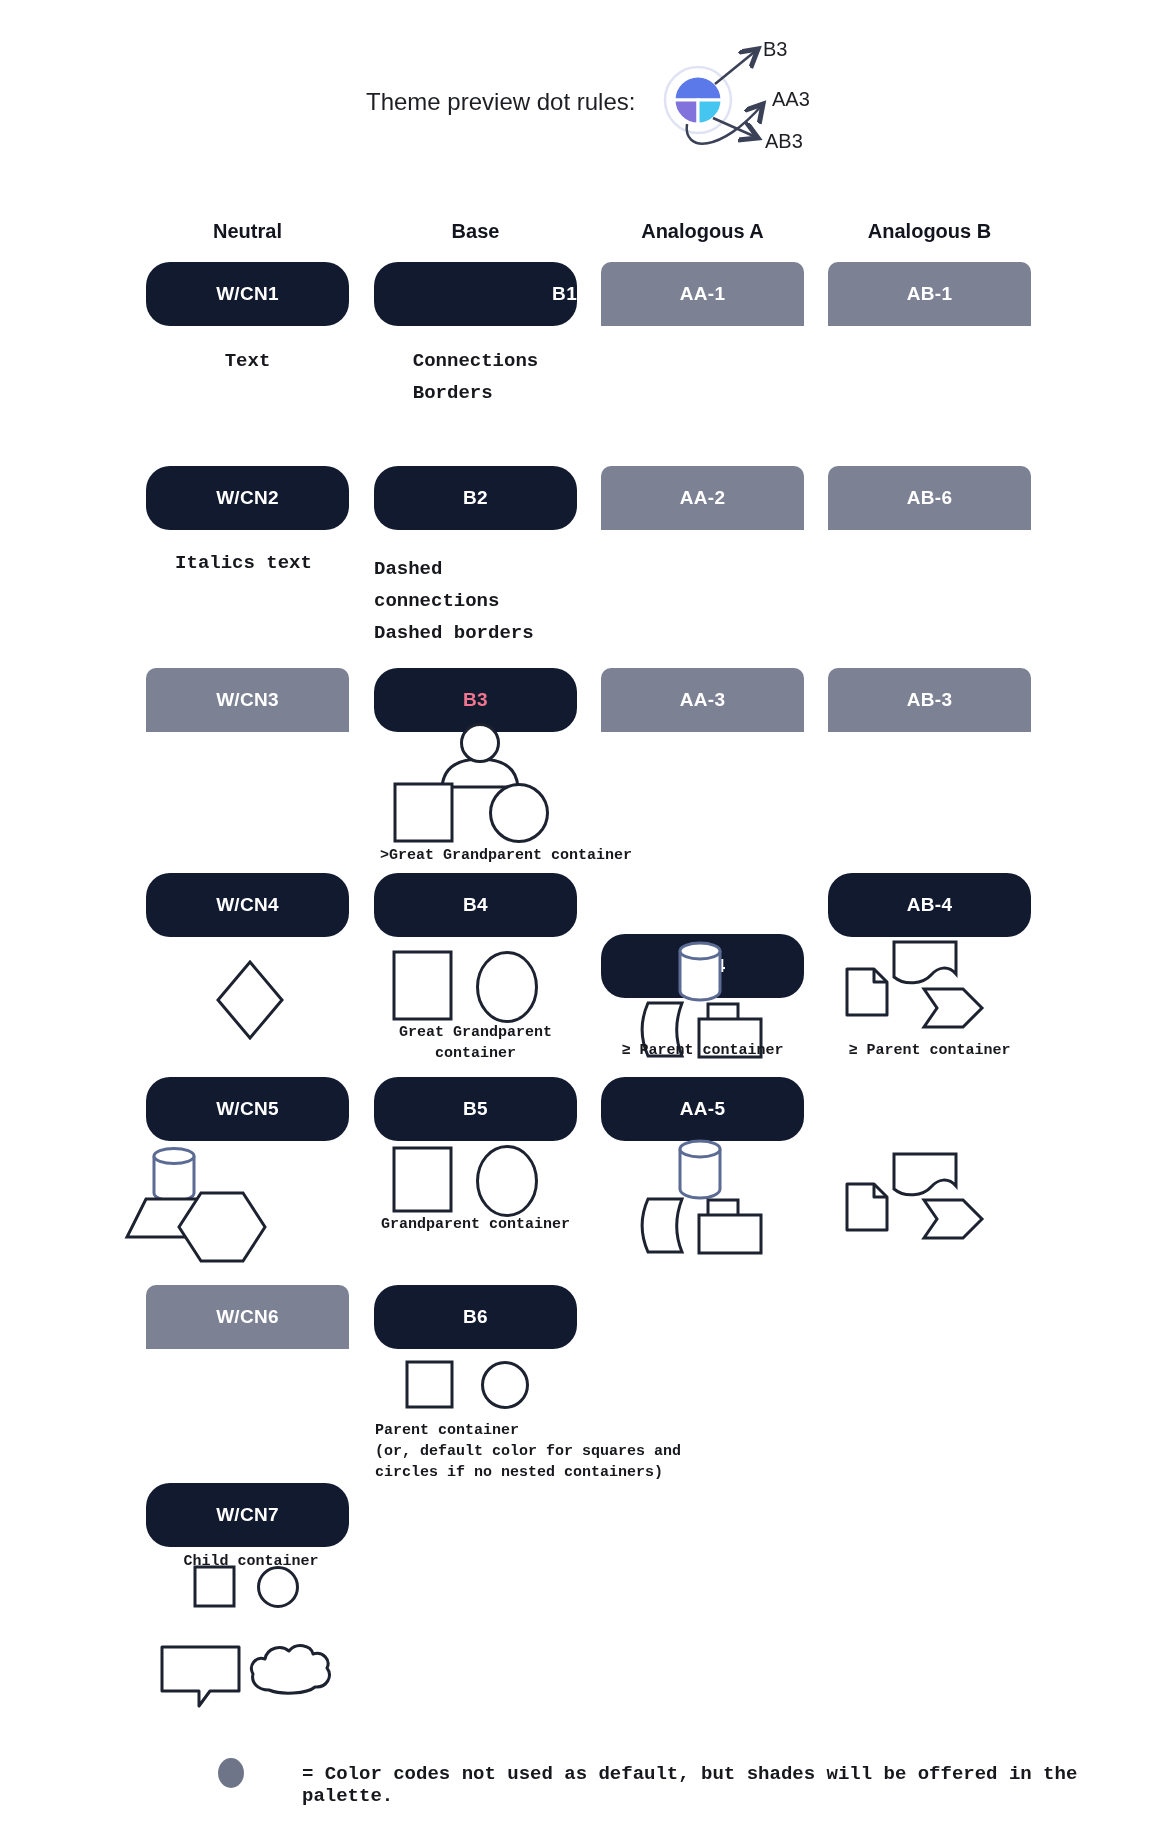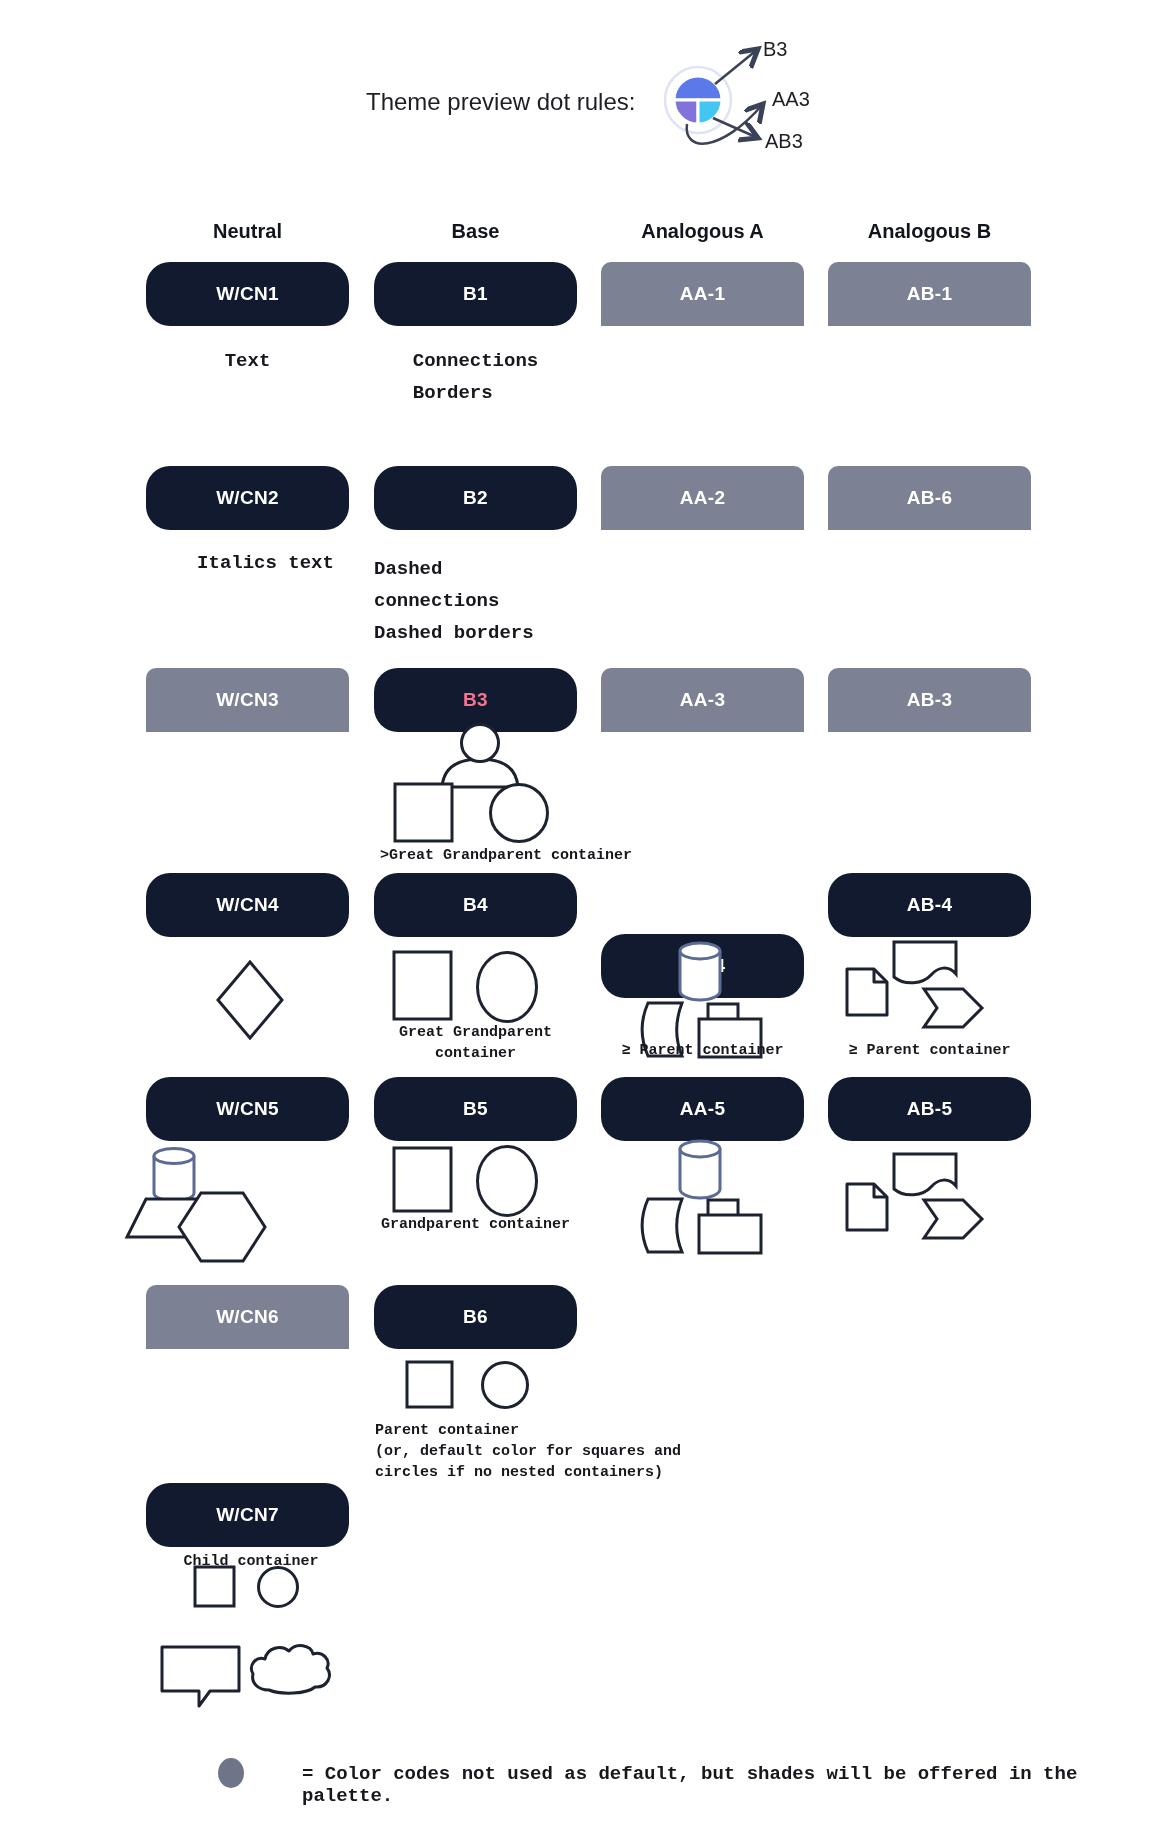--- a/index.html
+++ b/index.html
@@ -49,21 +49,21 @@
   <span class="abs dotlabel" style="left:765px;top:130px;">AB3</span>
 
   <div class="abs colhead" style="left:146px;top:220px;">Neutral</div>
   <div class="abs colhead" style="left:374px;top:220px;">Base</div>
   <div class="abs colhead" style="left:601px;top:220px;">Analogous A</div>
   <div class="abs colhead" style="left:828px;top:220px;">Analogous B</div>
 
   <div class="abs sw dark" style="left:146px;top:262px;">
       <span>W/CN1</span>
     </div>
-  <div class="abs sw dark" style="left:374px;top:262px;">
+  <div class="abs sw dark" style="left:374px;top:262px;justify-content:flex-end;">
       <span>B1</span>
     </div>
   <div class="abs sw gray" style="left:601px;top:262px;">
       <span>AA-1</span>
     </div>
   <div class="abs sw gray" style="left:828px;top:262px;">
       <span>AB-1</span>
     </div>
 
   <div class="abs cap cap-lg center-block" style="left:146px;top:345px;width:203px;">
@@ -80,21 +80,21 @@
   <div class="abs sw dark" style="left:374px;top:466px;">
       <span>B2</span>
     </div>
   <div class="abs sw gray" style="left:601px;top:466px;">
       <span>AA-2</span>
     </div>
   <div class="abs sw gray" style="left:828px;top:466px;">
       <span>AB-6</span>
     </div>
 
-  <div class="abs cap cap-lg center-block" style="left:164px;top:547px;width:203px;">
+  <div class="abs cap cap-lg center-block" style="left:142px;top:547px;width:203px;">
     <span>Italics text</span>
   </div>
   <div class="abs cap cap-lg center-block" style="left:374px;top:553px;width:203px;">
     <span class="inner"><span>Dashed connections</span><br>
     <span>Dashed borders</span></span>
   </div>
 
   <div class="abs sw gray" style="left:146px;top:668px;">
       <span>W/CN3</span>
     </div>
@@ -170,23 +170,20 @@
   <div class="abs cap cap-sm center-block" style="left:828px;top:1040px;width:203px;">≥ Parent container</div>
 
   <div class="abs sw dark" style="left:146px;top:1077px;">
       <span>W/CN5</span>
     </div>
   <div class="abs sw dark" style="left:374px;top:1077px;">
       <span>B5</span>
     </div>
   <div class="abs sw dark" style="left:601px;top:1077px;">
       <span>AA-5</span>
-    </div>
-  <div class="abs sw dark" style="left:828px;top:1077px;">
-      <span>AB-5</span>
     </div>
 
   <svg class="abs" style="left:150px;top:1146px;" width="48" height="58">
     <path d="M 4 10 L 4 47 A 20 8 0 0 0 44 47 L 44 10" fill="#ffffff" stroke="#5C6B94" stroke-width="3"></path>
     <ellipse cx="24" cy="10" rx="20" ry="7.5" fill="#ffffff" stroke="#5C6B94" stroke-width="3"></ellipse>
   </svg>
   <svg class="abs" style="left:124px;top:1196px;" width="94" height="44">
     <polygon points="22,3 91,3 72,41 3,41" fill="#ffffff" stroke="#1D2230" stroke-width="3"></polygon>
   </svg>
   <svg class="abs" style="left:176px;top:1190px;" width="92" height="74">

